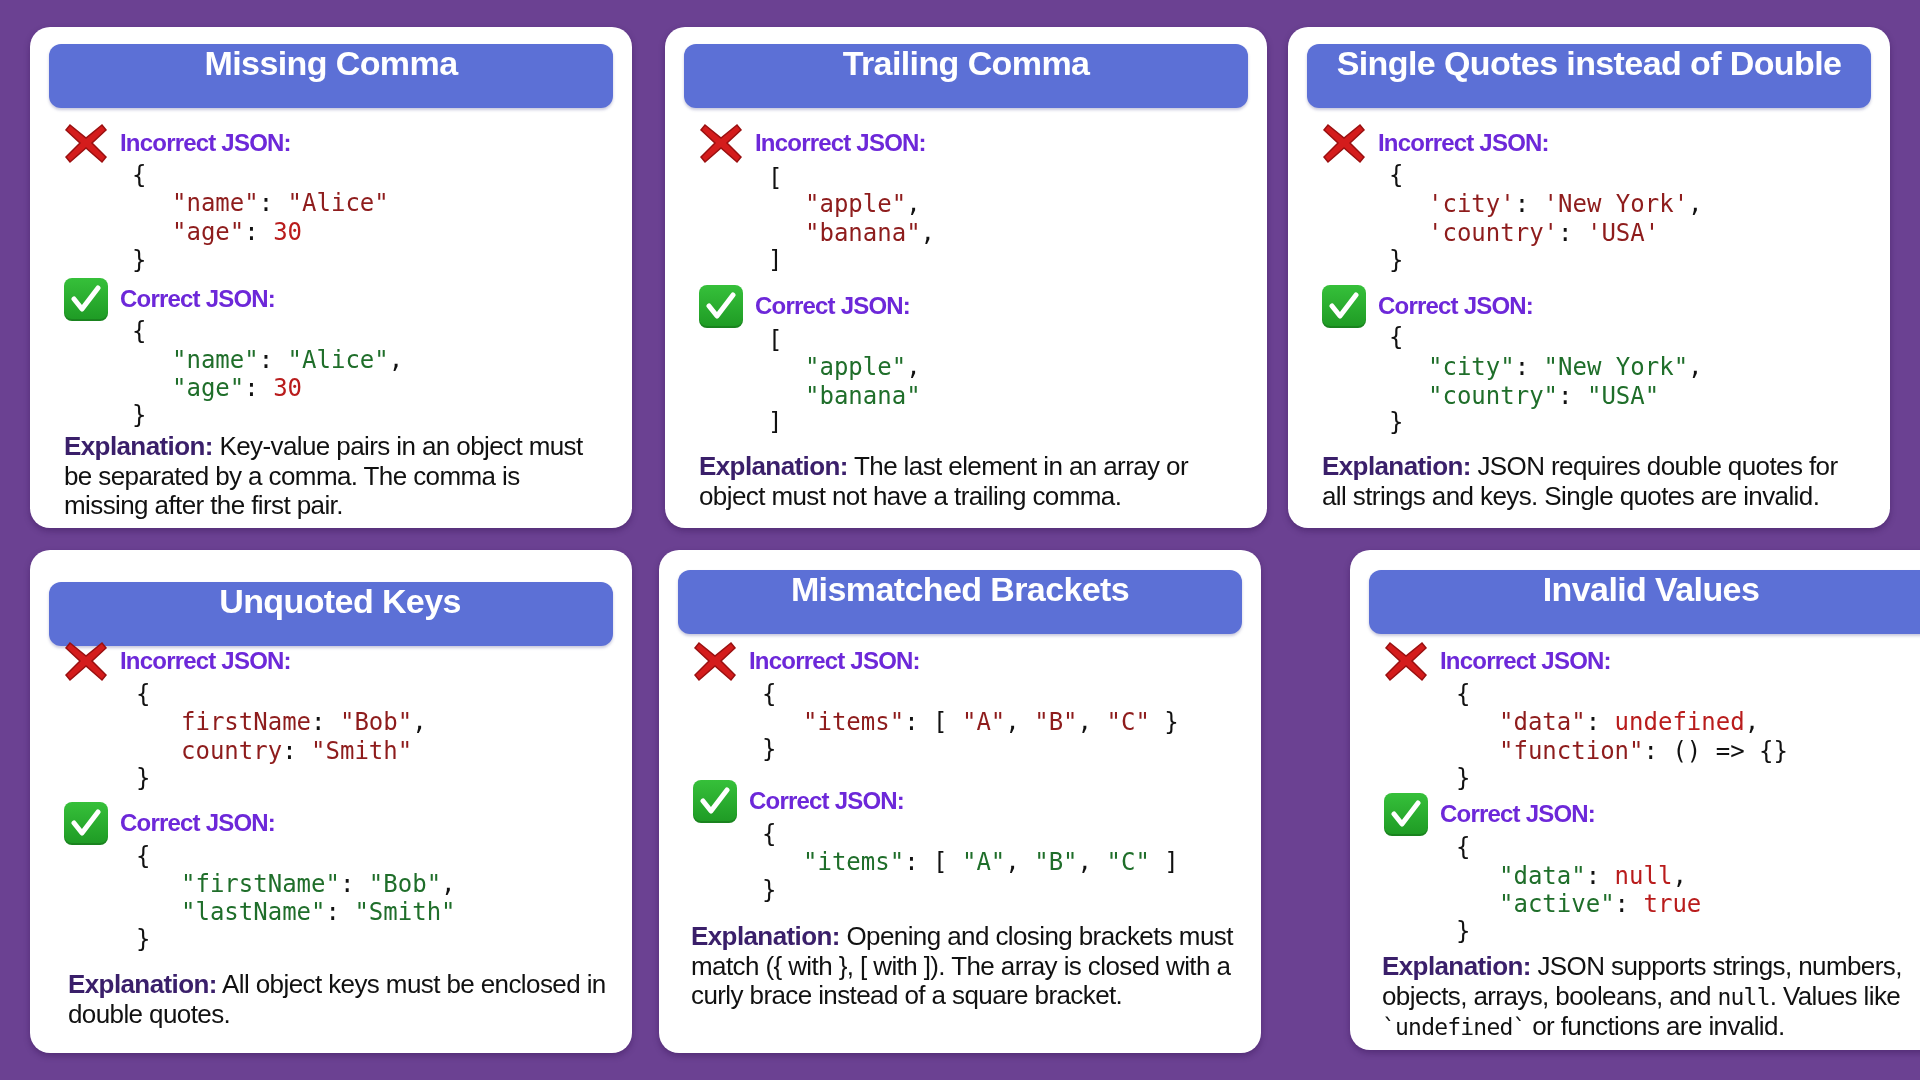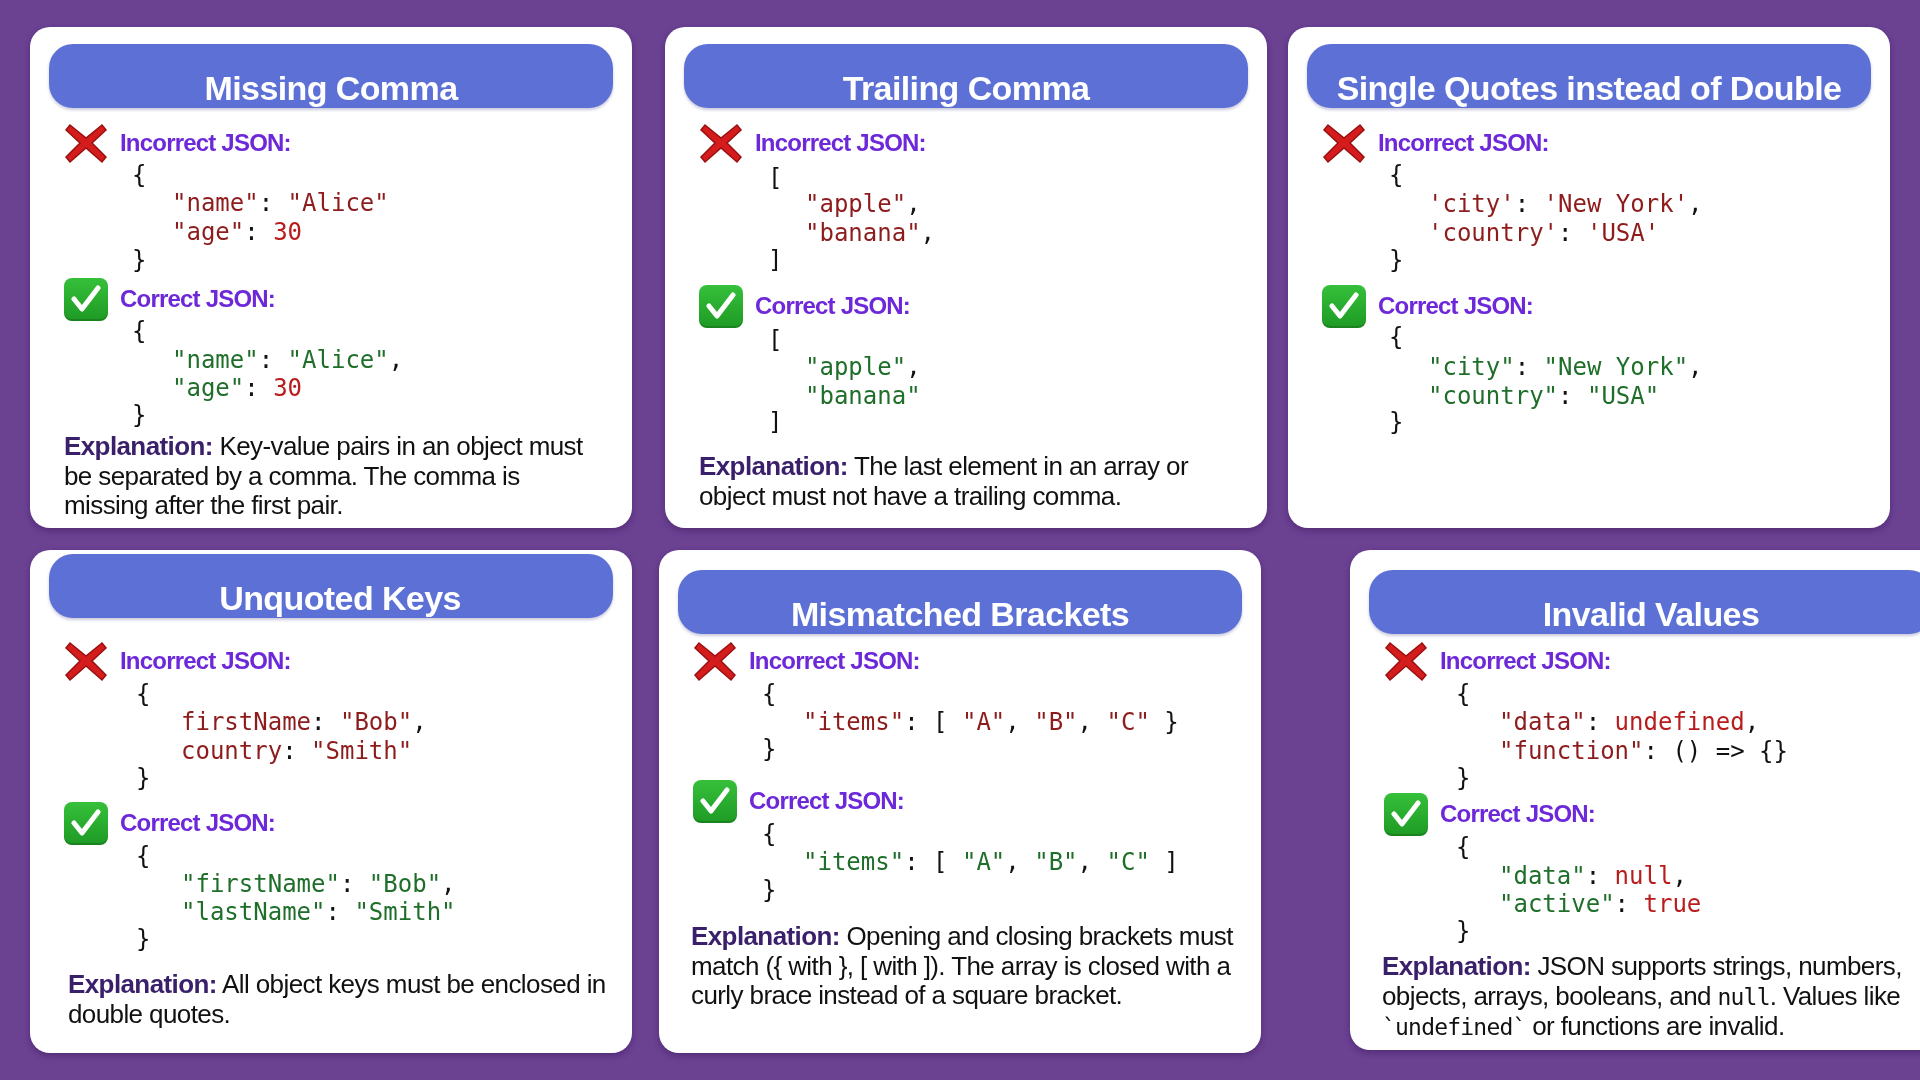--- a/index.html
+++ b/index.html
@@ -13,23 +13,23 @@
     position: absolute;
     width: 602px;
     background: #ffffff;
     border-radius: 20px;
     box-shadow: 0 3px 6px rgba(40, 10, 70, 0.35);
   }
   .card-header {
     position: absolute;
     left: 19px; right: 19px; top: 17px; height: 64px;
     background: #5c70d6;
-    border-radius: 24px;
+    border-radius: 12px;
     box-shadow: 0 2px 3px rgba(40, 40, 120, 0.25);
-    display: flex; align-items: flex-end; justify-content: center;
+    display: flex; align-items: flex-start; justify-content: center;
   }
   .card-title {
     color: #ffffff;
     font-weight: bold;
     font-size: 34px;
     letter-spacing: -0.6px;
   }
   .label-row {
     position: absolute;
     left: 34px;
@@ -166,24 +166,28 @@
           <path d="M3 14 L11 24 L27 3" fill="none" stroke="#fff" stroke-width="5" stroke-linecap="round" stroke-linejoin="round"></path>
         </svg>
       </div>
     <span class="label-text">Correct JSON:</span>
   </div>
   <div class="code-line" style="left:101px; top:296px;">{</div>
   <div class="code-line" style="left:140px; top:326px;"><span class="good">"city"</span>: <span class="good">"New York"</span>,</div>
   <div class="code-line" style="left:140px; top:355px;"><span class="good">"country"</span>: <span class="good">"USA"</span></div>
   <div class="code-line" style="left:101px; top:381px;">}</div>
 
+  <div class="explanation" style="top:425px;">
+    <span class="expl-label">Explanation:</span>
+    <span>JSON requires double quotes for all strings and keys. Single quotes are invalid.</span>
+  </div>
 </div>
 
 <div class="card" style="left:30px; top:550px; height:503px;">
-  <div class="card-header" style="top:4px;padding-left:18px;">
+  <div class="card-header" style="top:32px;padding-left:18px;">
     <span class="card-title">Unquoted Keys</span>
   </div>
   <div class="label-row" style="top:89px;">
     <svg class="icon-x" viewBox="0 0 44 44">
         <path d="M6 4 L22 17 L38 4 L42 9 L28 22 L42 36 L38 41 L22 27 L6 41 L2 36 L16 22 L2 9 Z" fill="#d41c1c" stroke="#9a1010" stroke-width="1.5"></path>
       </svg>
     <span class="label-text">Incorrect JSON:</span>
   </div>
   <div class="code-line" style="left:106px; top:130px;">{</div>
   <div class="code-line" style="left:151px; top:158px;"><span class="bad">firstName</span>: <span class="bad">"Bob"</span>,</div>

